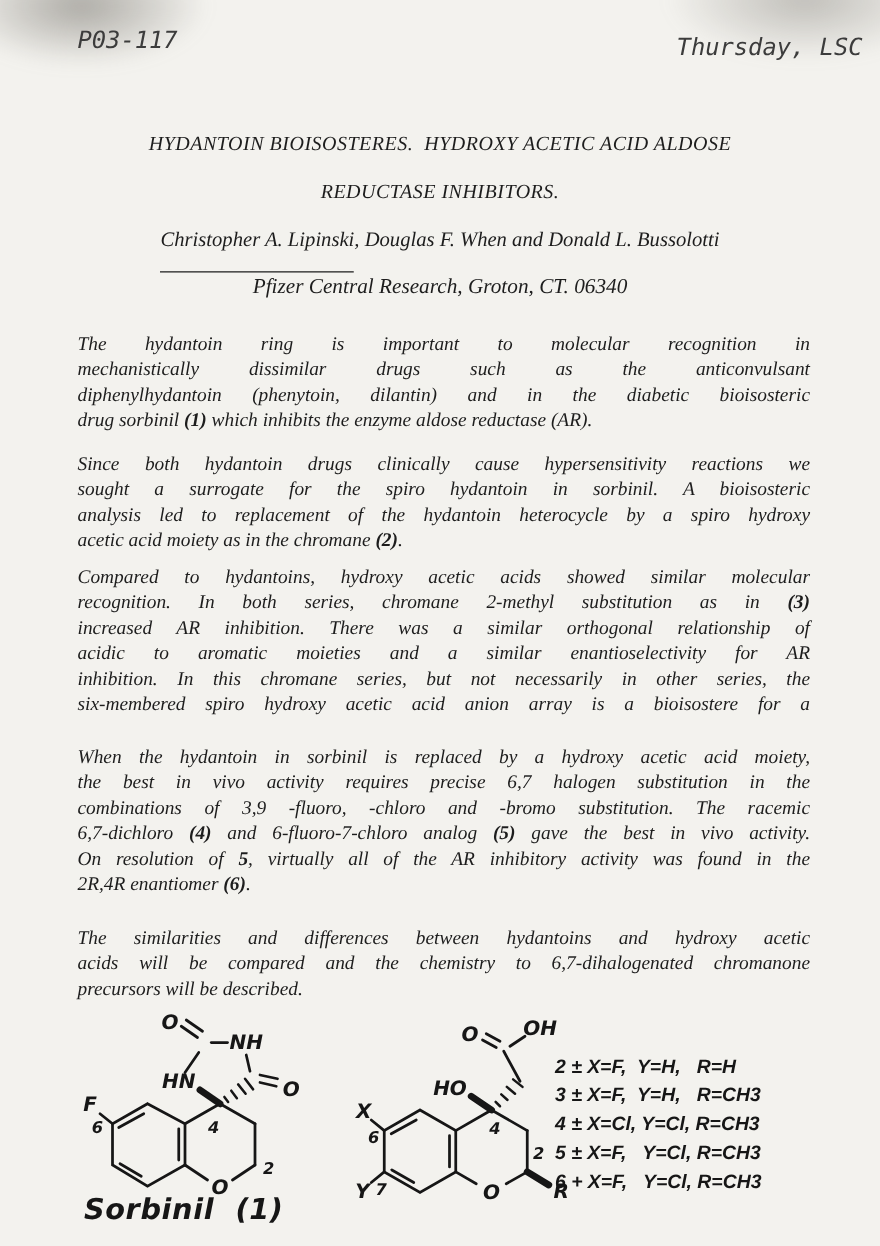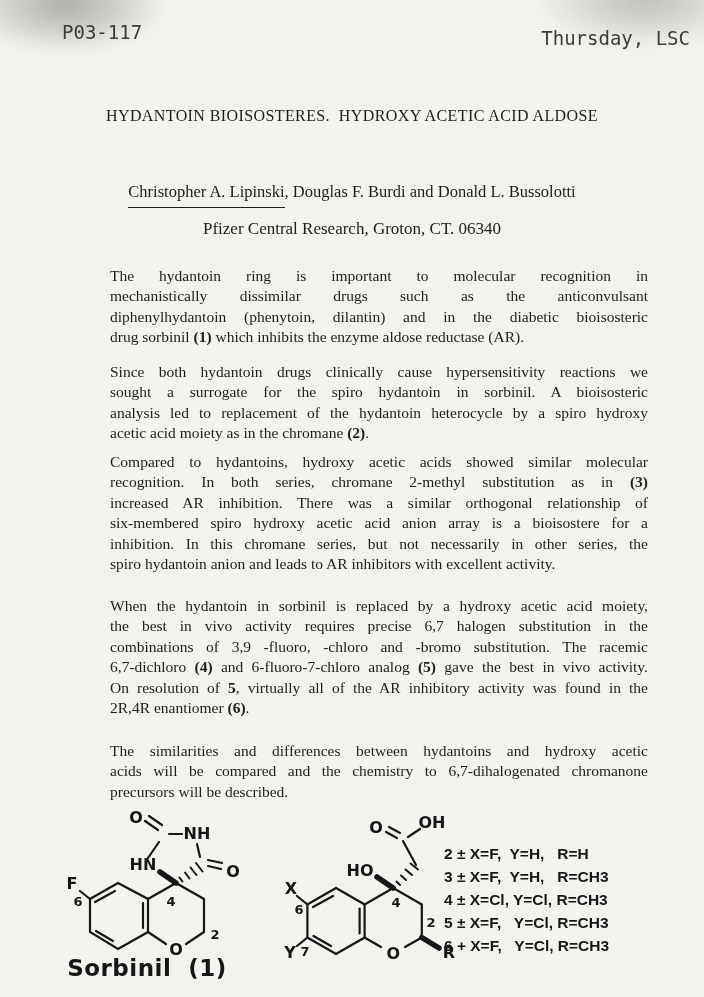--- a/index.html
+++ b/index.html
@@ -2,49 +2,49 @@
 <html style="--page-bg: #f3f2ee; --ink: #1d1d1d; --header-ink: #3c3c3c; --struct-ink: #161616;"><head>
 <meta charset="utf-8">
 <style>
   html,body { margin:0; padding:0; }
   :root {
     --page-bg:#f3f2ee; --ink:#1d1d1d; --header-ink:#3c3c3c; --struct-ink:#161616;
   }
   .page {
     position:relative; width:704px; height:997px;
     background:var(--page-bg); overflow:hidden;
-    font-family:"Liberation Serif", serif; color:var(--ink);
+    font-family:"Liberation Serif", serif; color:var(--ink);font-style:italic;
   }
   .smudge { position:absolute; pointer-events:none; }
   .smudge.tl { left:-40px; top:-45px; width:210px; height:100px;
     background:radial-gradient(ellipse at center, rgba(115,112,105,0.55), rgba(115,112,105,0) 68%);
     filter:blur(7px); }
   .smudge.tr { right:-55px; top:-50px; width:230px; height:100px;
     background:radial-gradient(ellipse at center, rgba(115,112,105,0.4), rgba(115,112,105,0) 68%);
     filter:blur(7px); }
   .hdr { position:absolute; font-family:"DejaVu Sans Mono", monospace;
     font-size:19px; color:var(--header-ink); white-space:pre; }
   .hdr-left { left:62px; top:21px; }
   .hdr-right { right:14px; top:27px; }
   .title { position:absolute; left:40px; width:624px; text-align:center;
     font-size:16px; letter-spacing:0.4px; white-space:pre; color:var(--ink); }
   .title.l1 { top:107px; }
   .title.l2 { top:145px; }
   .authors { position:absolute; left:40px; width:624px; top:182px; text-align:center;
     font-size:16.5px; }
-  .authors .ul { border-bottom:1.5px solid currentColor; padding-bottom:6px; }
+  .authors .ul { border-bottom:1.5px solid currentColor; padding-bottom:16px; }
   .affil { position:absolute; left:40px; width:624px; top:219px; text-align:center;
     font-size:17px; }
   .para { position:absolute; left:62px; width:586px; font-size:15.5px; line-height:20.4px; }
   .para.p1 { top:266px; }
   .para.p2 { top:362px; }
   .para.p3 { top:452px; }
   .para.p4 { top:596px; }
   .para.p5 { top:741px; }
-  .tline { text-align:justify; text-align-last:justify; white-space:nowrap;margin-left:48px; }
+  .tline { text-align:justify; text-align-last:justify; white-space:nowrap; }
   .tline.last { text-align-last:left; }
   .tline b { font-weight:bold; }
   .struct { position:absolute; }
   .struct.sorbinil { left:58px; top:806px; width:258px; height:160px; }
   .struct.chromane { left:283px; top:797px; width:225px; height:195px; }
   .struct line, .struct polyline { stroke:var(--struct-ink); stroke-width:2.2; fill:none; stroke-linecap:round; }
   .struct line.wedge { stroke-width:5.5; }
   .struct line.hash { stroke-width:2; }
   .struct text { fill:var(--struct-ink); text-anchor:middle;
     font-family:"DejaVu Sans", sans-serif; font-weight:bold; }
@@ -61,44 +61,45 @@
 <body>
 
 <div class="page">
   <div class="smudge tl"></div>
   <div class="smudge tr"></div>
 
   <div class="hdr hdr-left">P03-117</div>
   <div class="hdr hdr-right">Thursday, LSC</div>
 
   <div class="title l1">HYDANTOIN BIOISOSTERES.  HYDROXY ACETIC ACID ALDOSE</div>
-
-  <div class="authors"><span class="ul">Christopher A. Lipinski</span><span>, Douglas F. Burdi and Donald L. Bussolotti</span></div>
+  <div class="title l2">REDUCTASE INHIBITORS.</div>
+
+  <div class="authors"><span class="ul">Christopher A. Lipinski</span><span>, Douglas F. When and Donald L. Bussolotti</span></div>
 
   <div class="affil">Pfizer Central Research, Groton, CT. 06340</div>
 
   <div class="para p1">
       <div class="tline"><span>The hydantoin ring is important to molecular recognition in</span></div>
       <div class="tline"><span>mechanistically dissimilar drugs such as the anticonvulsant</span></div>
       <div class="tline"><span>diphenylhydantoin (phenytoin, dilantin) and in the diabetic bioisosteric</span></div>
       <div class="tline last"><span>drug sorbinil </span><b>(1)</b><span> which inhibits the enzyme aldose reductase (AR).</span></div>
     </div>
   <div class="para p2">
       <div class="tline"><span>Since both hydantoin drugs clinically cause hypersensitivity reactions we</span></div>
       <div class="tline"><span>sought a surrogate for the spiro hydantoin in sorbinil. A bioisosteric</span></div>
       <div class="tline"><span>analysis led to replacement of the hydantoin heterocycle by a spiro hydroxy</span></div>
       <div class="tline last"><span>acetic acid moiety as in the chromane </span><b>(2)</b><span>.</span></div>
     </div>
   <div class="para p3">
       <div class="tline"><span>Compared to hydantoins, hydroxy acetic acids showed similar molecular</span></div>
       <div class="tline"><span>recognition. In both series, chromane 2-methyl substitution as in </span><b>(3)</b></div>
       <div class="tline"><span>increased AR inhibition. There was a similar orthogonal relationship of</span></div>
+      <div class="tline"><span>acidic to aromatic moieties and a similar enantioselectivity for AR</span></div>
+      <div class="tline"><span>inhibition. In this chromane series, but not necessarily in other series, the</span></div>
       <div class="tline"><span>six-membered spiro hydroxy acetic acid anion array is a bioisostere for a</span></div>
-      <div class="tline"><span>inhibition. In this chromane series, but not necessarily in other series, the</span></div>
-      <div class="tline last"><span>spiro hydantoin anion and leads to AR inhibitors with excellent activity.</span></div>
     </div>
   <div class="para p4">
       <div class="tline"><span>When the hydantoin in sorbinil is replaced by a hydroxy acetic acid moiety,</span></div>
       <div class="tline"><span>the best in vivo activity requires precise 6,7 halogen substitution in the</span></div>
       <div class="tline"><span>combinations of 3,9 -fluoro, -chloro and -bromo substitution. The racemic</span></div>
       <div class="tline"><span>6,7-dichloro </span><b>(4)</b><span> and 6-fluoro-7-chloro analog </span><b>(5)</b><span> gave the best in vivo activity.</span></div>
       <div class="tline"><span>On resolution of </span><b>5</b><span>, virtually all of the AR inhibitory activity was found in the</span></div>
       <div class="tline last"><span>2R,4R enantiomer </span><b>(6)</b><span>.</span></div>
     </div>
   <div class="para p5">

